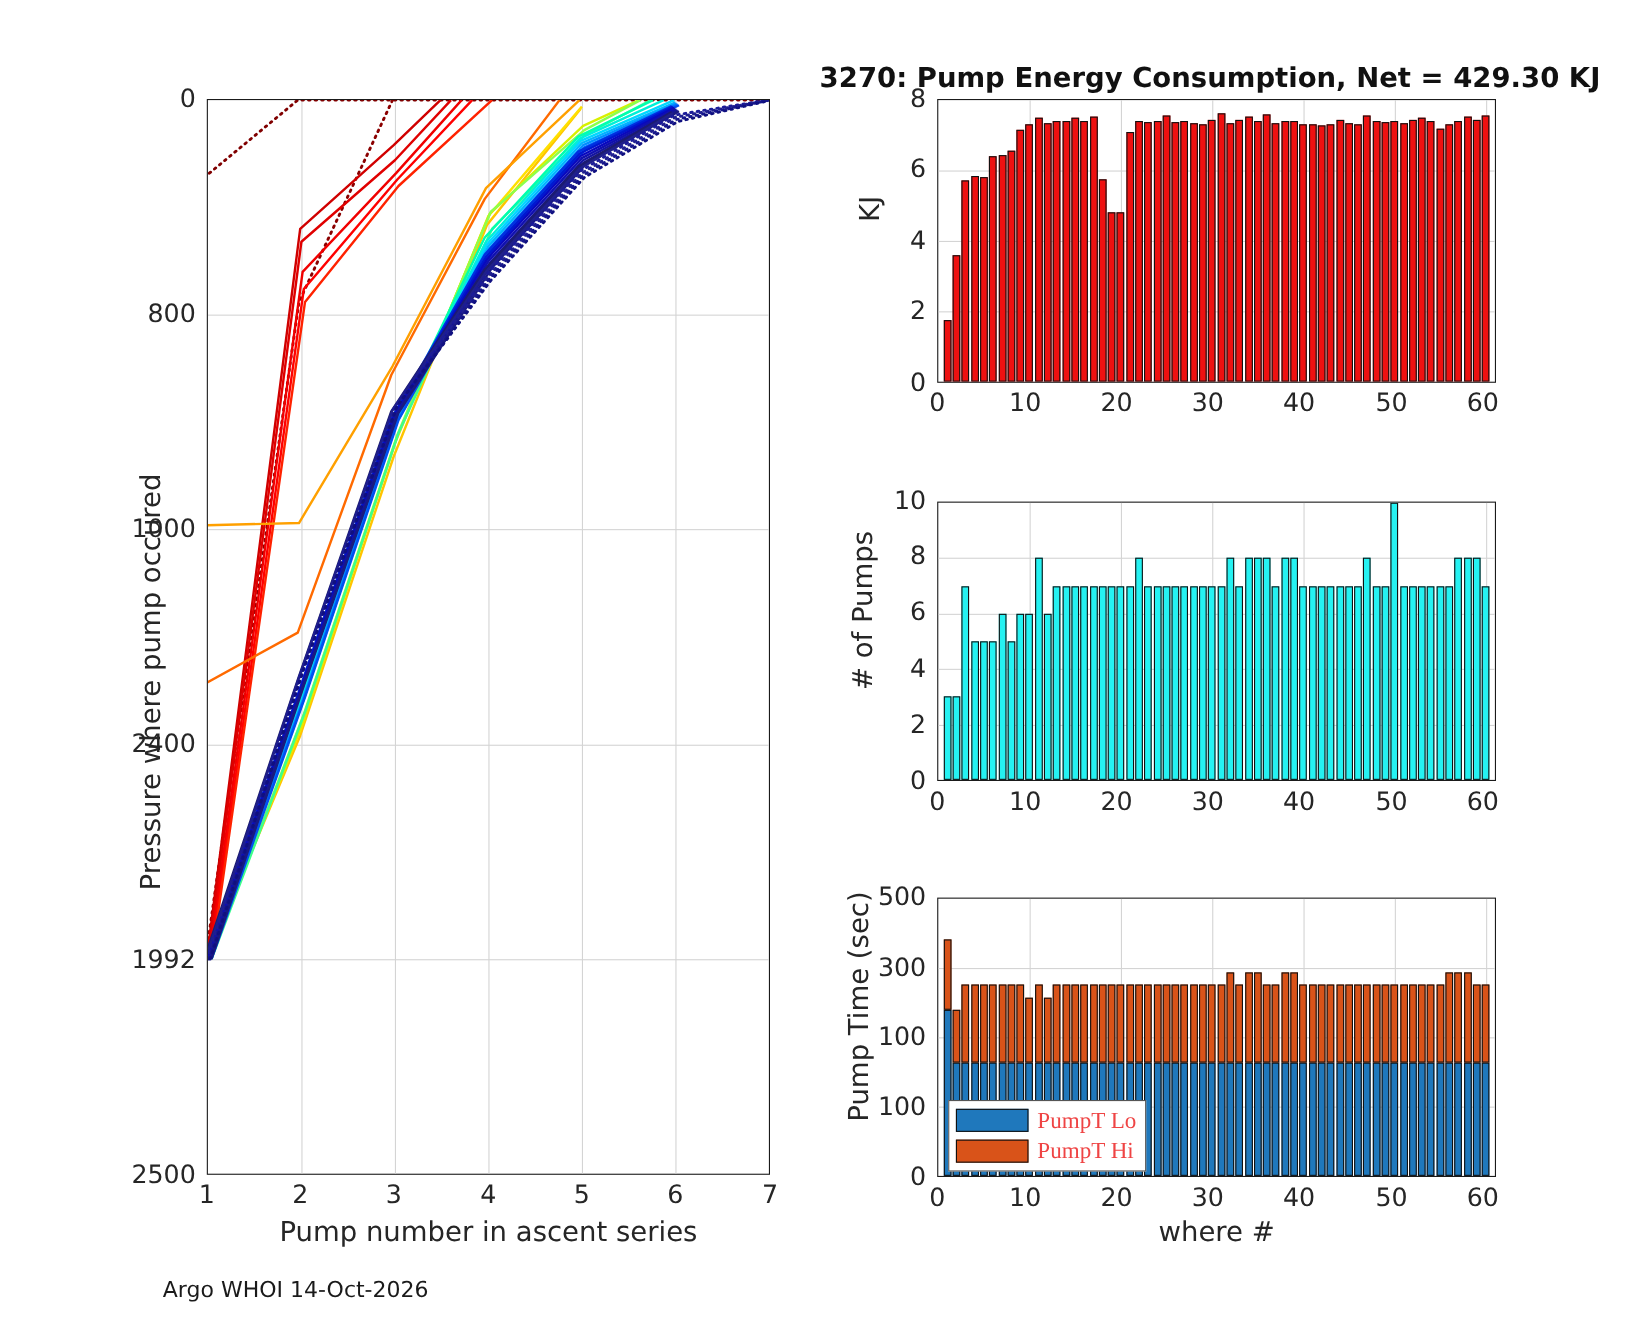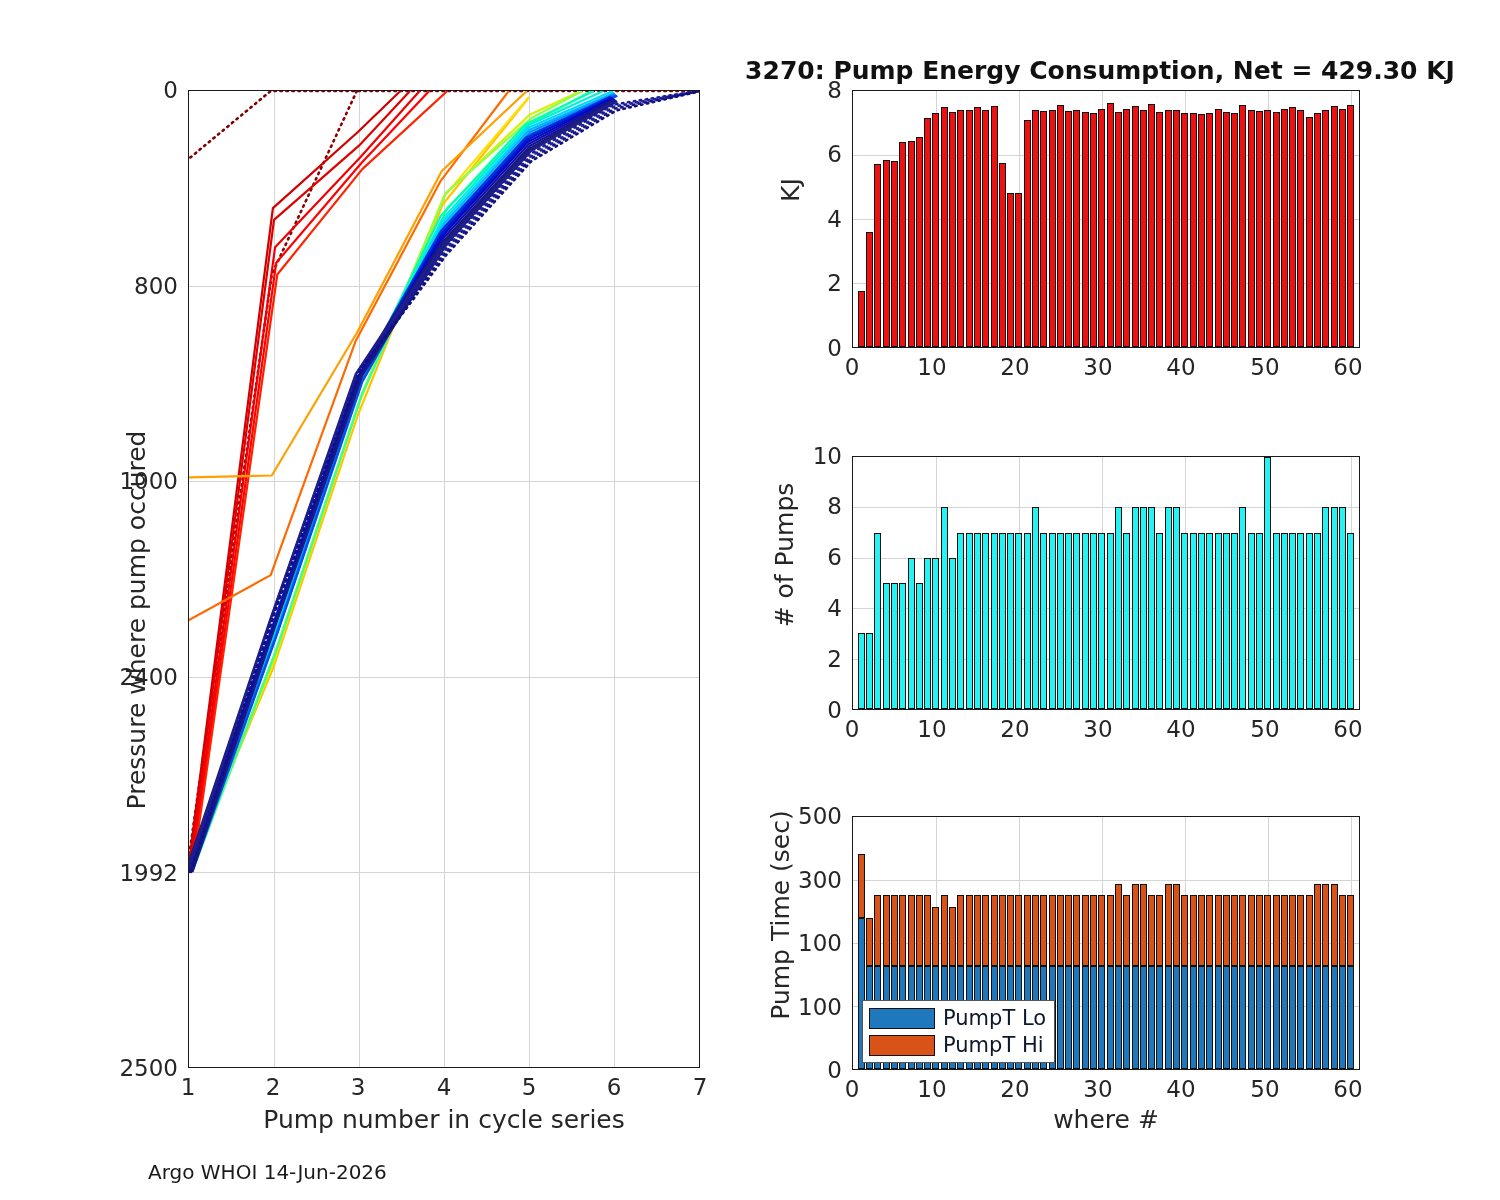--- a/index.html
+++ b/index.html
@@ -28,21 +28,21 @@
   .bar.red{background:#ee1111;border:1.4px solid #111;}
   .bar.cyan{background:#25f2f2;border:1.4px solid #111;}
   .bar.blue{background:#1f78bc;border:1.3px solid #111;}
   .bar.orange{background:#d95319;border:1.3px solid #111;}
 
   
   .legend{position:absolute;background:#fff;border:1.1px solid #555;
           padding:5px 8px 5px 6px;display:flex;flex-direction:column;gap:3px;z-index:6;}
   .legrow{display:flex;align-items:center;gap:8px;}
   .legswatch{width:66px;height:21px;border:1px solid #111;box-sizing:border-box;}
-  .legtext{font-size:21px;color:#0f172a;white-space:nowrap;}
+  .legtext{font-size:21px;color:#ef4444;white-space:nowrap;font-family:Liberation Serif, serif;}
 
   .footer{position:absolute;font-size:20px;color:#1a1a1a;}
   svg{display:block;}
 </style>
 </head>
 <body>
 
 <div class="fig">
 
   <div class="panel" style="left:0;top:0;width:740px;height:1140px;">
@@ -104,21 +104,21 @@
     <div class="ticklbl y" style="left:110px;top:1055px;width:68px;">2500</div>
 
     <div class="ticklbl x" style="left:168px;top:1074px;width:40px;">1</div>
     <div class="ticklbl x" style="left:253px;top:1074px;width:40px;">2</div>
     <div class="ticklbl x" style="left:338px;top:1074px;width:40px;">3</div>
     <div class="ticklbl x" style="left:424px;top:1074px;width:40px;">4</div>
     <div class="ticklbl x" style="left:509px;top:1074px;width:40px;">5</div>
     <div class="ticklbl x" style="left:594px;top:1074px;width:40px;">6</div>
     <div class="ticklbl x" style="left:680px;top:1074px;width:40px;">7</div>
 
-    <div class="axlabel" style="left:188px;top:1105px;width:512px;">Pump number in cycle series</div>
+    <div class="axlabel" style="left:188px;top:1105px;width:512px;">Pump number in ascent series</div>
 
     <div class="axlabel rot" style="left:122px;top:870px;width:500px;transform:rotate(-90deg);text-align:center;">Pressure where pump occured</div>
   </div>
 
   <div class="panel" style="left:740px;top:0;width:760px;height:400px;">
 
     <div class="axtitle" style="left:0px;top:56px;width:720px;">3270: Pump Energy Consumption,  Net = 429.30 KJ</div>
 
     <div class="plotbox" id="energyBox" style="left:112px;top:90px;width:508px;height:258px;">
         <div class="gridline h" style="top:192px;"></div>
@@ -461,14 +461,14 @@
           <span class="legswatch" style="background:#1f78bc;"></span>
           <span class="legtext">PumpT Lo</span>
         </div>
         <div class="legrow">
           <span class="legswatch" style="background:#d95319;"></span>
           <span class="legtext">PumpT Hi</span>
         </div>
       </div>
   </div>
 
-  <div class="footer" style="left:148px;top:1160px;">Argo WHOI 14-Jun-2026</div>
+  <div class="footer" style="left:148px;top:1160px;">Argo WHOI 14-Oct-2026</div>
 </div>
 
 </body></html>

